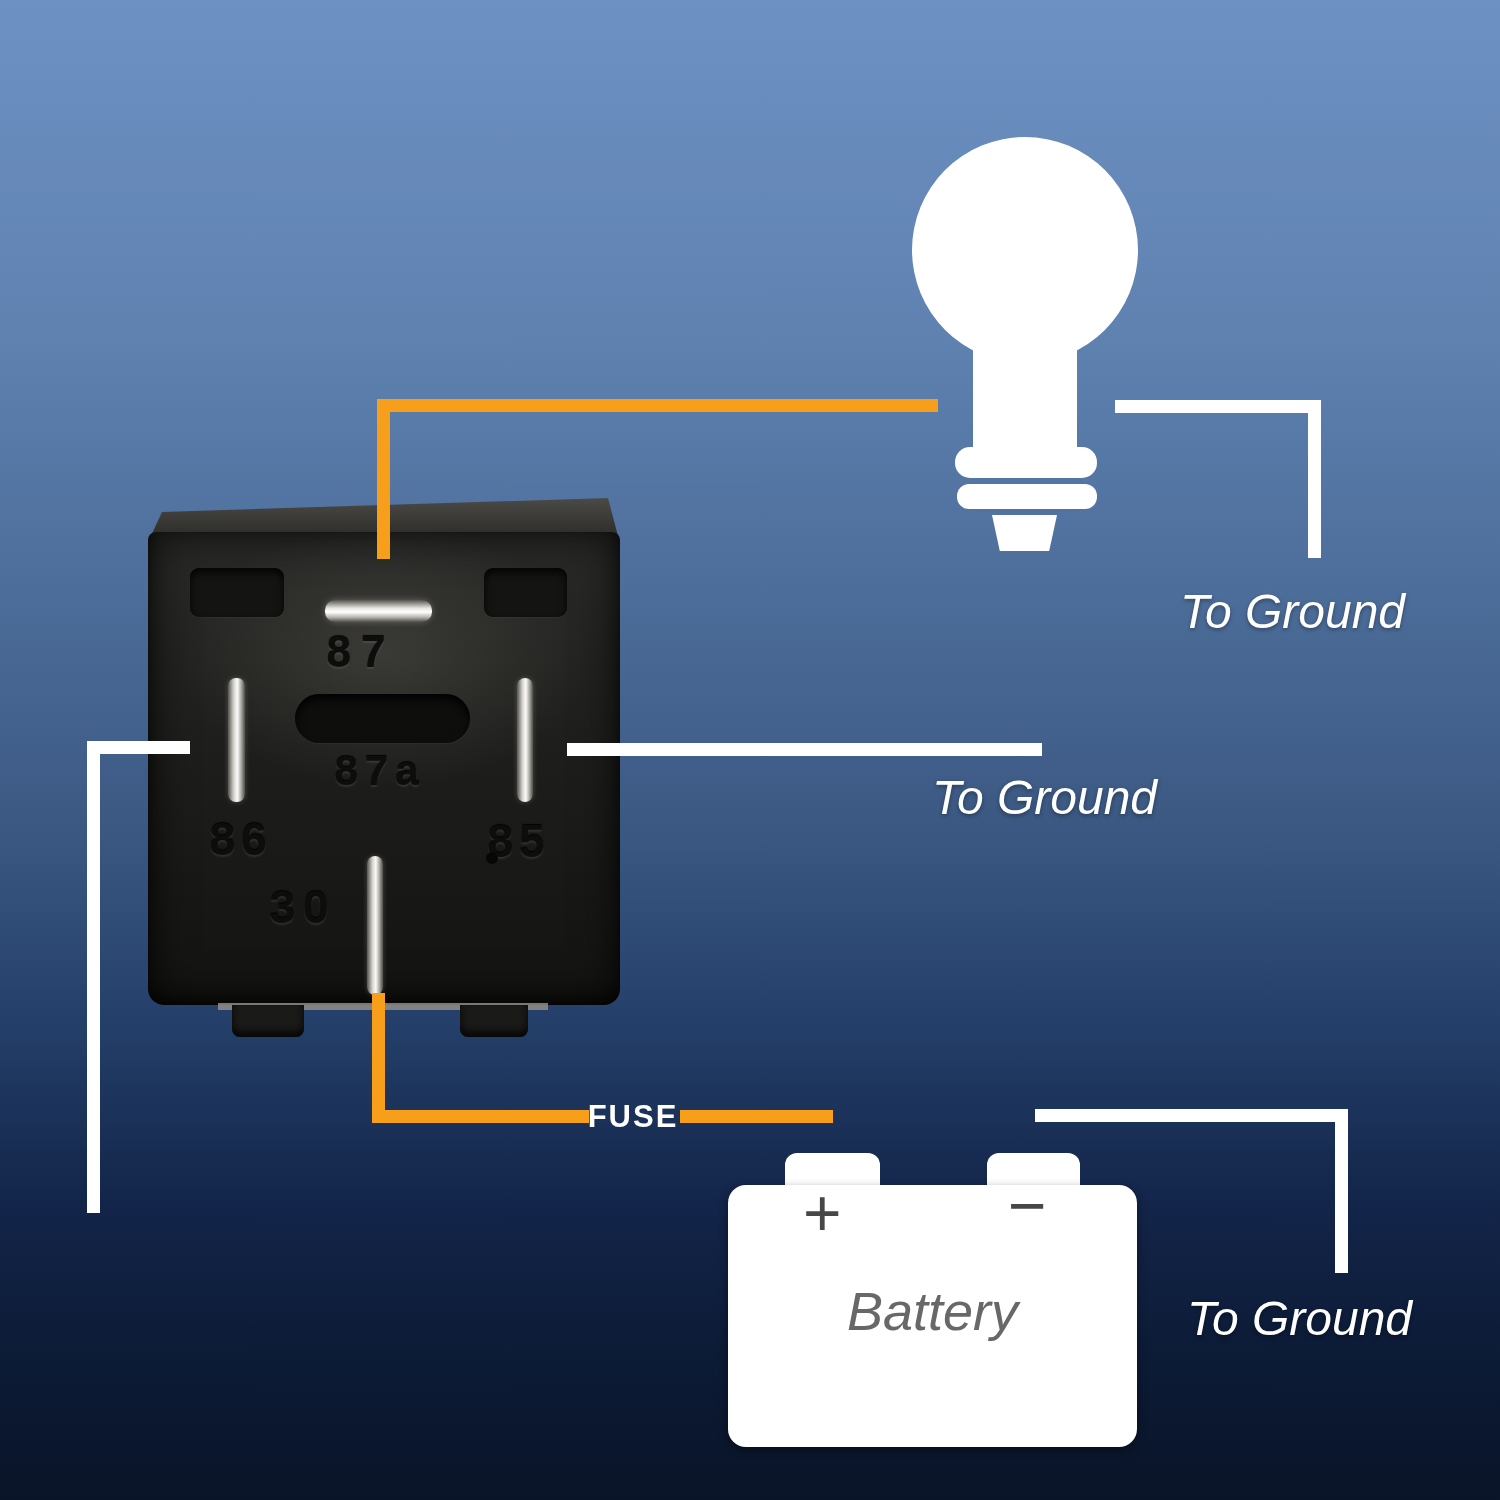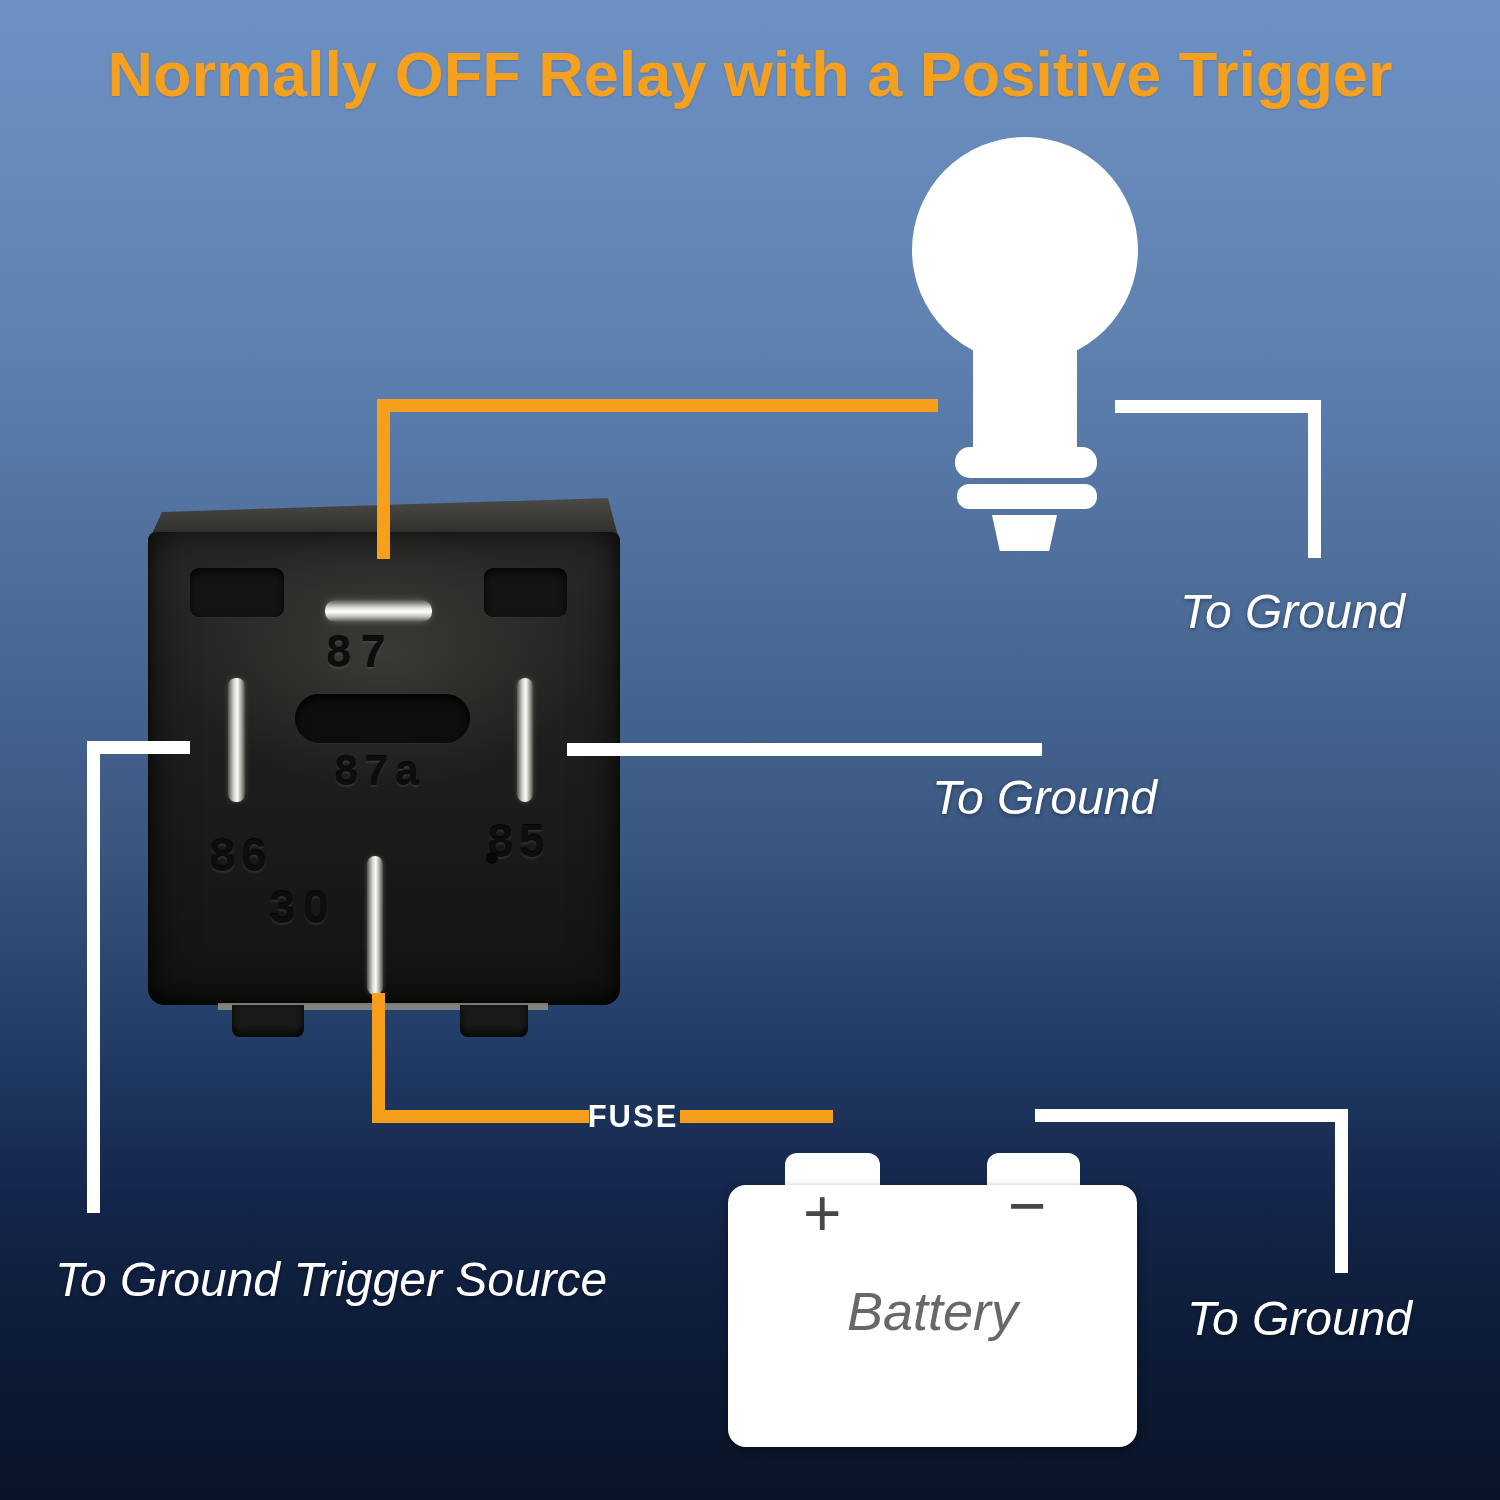--- a/index.html
+++ b/index.html
@@ -95,21 +95,21 @@
   .pin-86{left:80px;top:180px;height:124px;}
   .pin-85{left:369px;top:180px;height:124px;width:16px;}
   .pin-30{left:219px;top:358px;height:139px;width:16px;}
   .relay-dot{position:absolute;left:338px;top:354px;width:12px;height:12px;border-radius:50%;background:#070707;}
   .relay-label{
     position:absolute;color:#0d0d0c;font-weight:bold;line-height:1;white-space:nowrap;
     text-shadow:0 2px 2px rgba(175,172,160,.16), 0 -1px 1px rgba(0,0,0,.9);
   }
   .rl-87 {left:178px;top:132px;width:70px;text-align:center;font-size:44px;letter-spacing:10px;}
   .rl-87a{left:182px;top:252px;width:100px;text-align:center;font-size:42px;letter-spacing:7px;}
-  .rl-86 {left:58px;top:334px;width:70px;text-align:center;font-size:46px;letter-spacing:6px;}
+  .rl-86 {left:58px;top:318px;width:70px;text-align:center;font-size:46px;letter-spacing:6px;}
   .rl-85 {left:336px;top:320px;width:70px;text-align:center;font-size:46px;letter-spacing:6px;}
   .rl-30 {left:118px;top:386px;width:74px;text-align:center;font-size:46px;letter-spacing:8px;}
   .relay-basestrip{position:absolute;left:70px;top:505px;width:330px;height:7px;background:#8f8e88;opacity:.85;}
   .relay-foot{position:absolute;top:507px;height:32px;background:#1a1a18;border-radius:0 0 8px 8px;
     box-shadow:inset 0 -5px 8px rgba(0,0,0,.8);}
   .foot-l{left:84px;width:72px;}
   .foot-r{left:312px;width:68px;}
   
   .battery-part{position:absolute;background:#fff;z-index:2;}
   .battery-body{left:728px;top:1185px;width:409px;height:262px;border-radius:18px;
@@ -124,21 +124,20 @@
   .battery-label{
     position:absolute;z-index:4;left:728px;top:1284px;width:409px;text-align:center;
     font-style:italic;font-size:54px;color:#686868;line-height:1;
   }
 </style>
 </head>
 <body>
 
 <div id="stage">
 
-  <div class="title">Normally OFF Relay with a Positive Trigger</div>
 
   <div class="bulb-part bulb-circle"></div>
   <div class="bulb-part bulb-neck"></div>
   <div class="bulb-part bulb-thread1"></div>
   <div class="bulb-part bulb-thread2"></div>
   <div class="bulb-part bulb-tip"></div>
 
   <div class="relay">
     <div class="relay-topface"></div>
     <div class="relay-body"></div>
@@ -175,17 +174,16 @@
   <div class="wire white  w-w-v-left"></div>
   <div class="wire white  w-w-h-mid"></div>
   <div class="wire orange w-o-v-bot"></div>
   <div class="wire orange w-o-h-fuseL"></div>
   <div class="wire orange w-o-h-fuseR"></div>
   <div class="wire white  w-w-h-br"></div>
   <div class="wire white  w-w-v-br"></div>
 
   <div class="glabel lbl-ground-tr">To Ground</div>
   <div class="glabel lbl-ground-mid">To Ground</div>
-  <div class="glabel lbl-trigger">To Ground Trigger Source</div>
   <div class="glabel lbl-ground-br">To Ground</div>
   <div class="lbl-fuse">FUSE</div>
 
 </div>
 
 </body></html>

